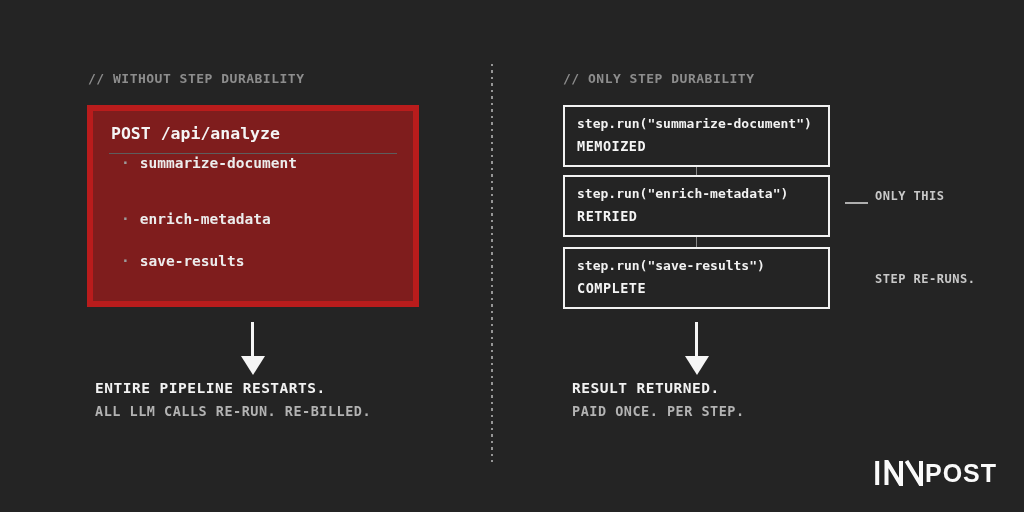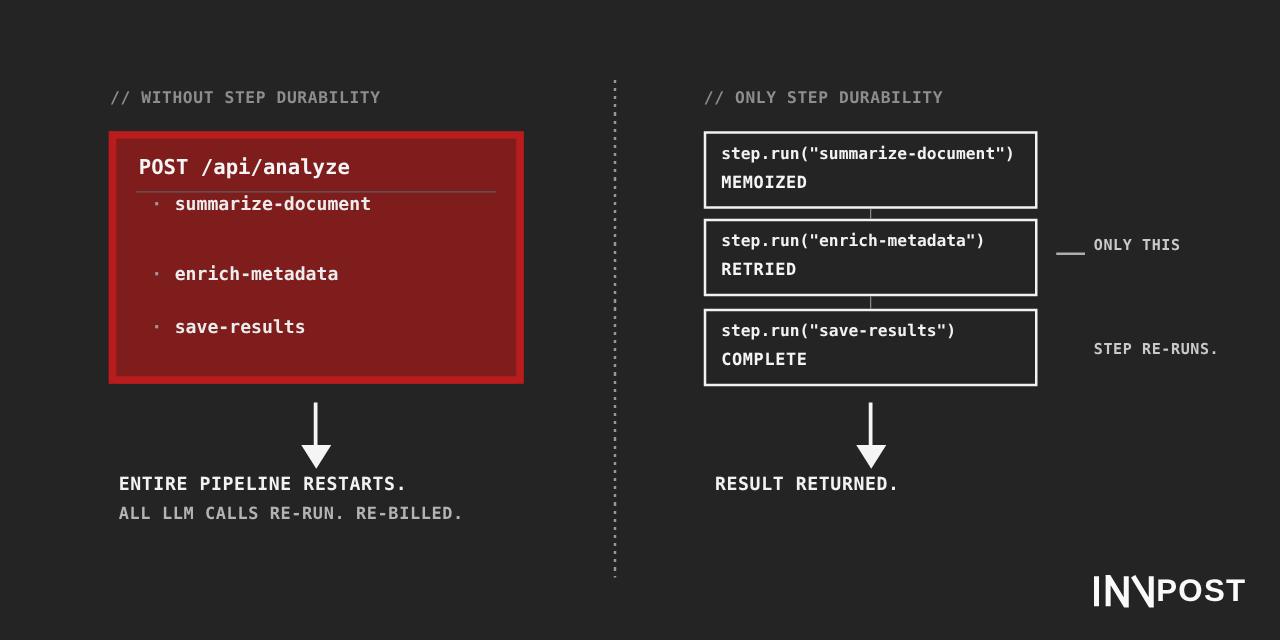--- a/index.html
+++ b/index.html
@@ -151,20 +151,21 @@
   <div class="annotation-dash"></div>
   <div class="annotation-text an-1">ONLY THIS</div>
   <div class="annotation-text an-2">STEP RE-RUNS.</div>
 
   <div class="down-arrow arrow-right">
     <div class="arrow-shaft"></div>
     <div class="arrow-head"></div>
   </div>
 
   <div class="caption-primary cap-r1">RESULT RETURNED.</div>
+  <div class="caption-secondary cap-r2">PAID ONCE. PER STEP.</div>
 
   <div class="logo" aria-label="INNGEST">
     <svg width="50" height="26" viewBox="0 0 50 26">
       <path d="M3.2 1 L3.2 25" stroke="#fafafa" stroke-width="4" fill="none"></path>
       <path d="M12.5 25 L12.5 1 L27 25 L27 1" stroke="#fafafa" stroke-width="4" fill="none"></path>
       <path d="M32.5 1 L47 25 L47 1" stroke="#fafafa" stroke-width="4" fill="none"></path>
     </svg>
     <span class="logo-rest">POST</span>
   </div>
 

